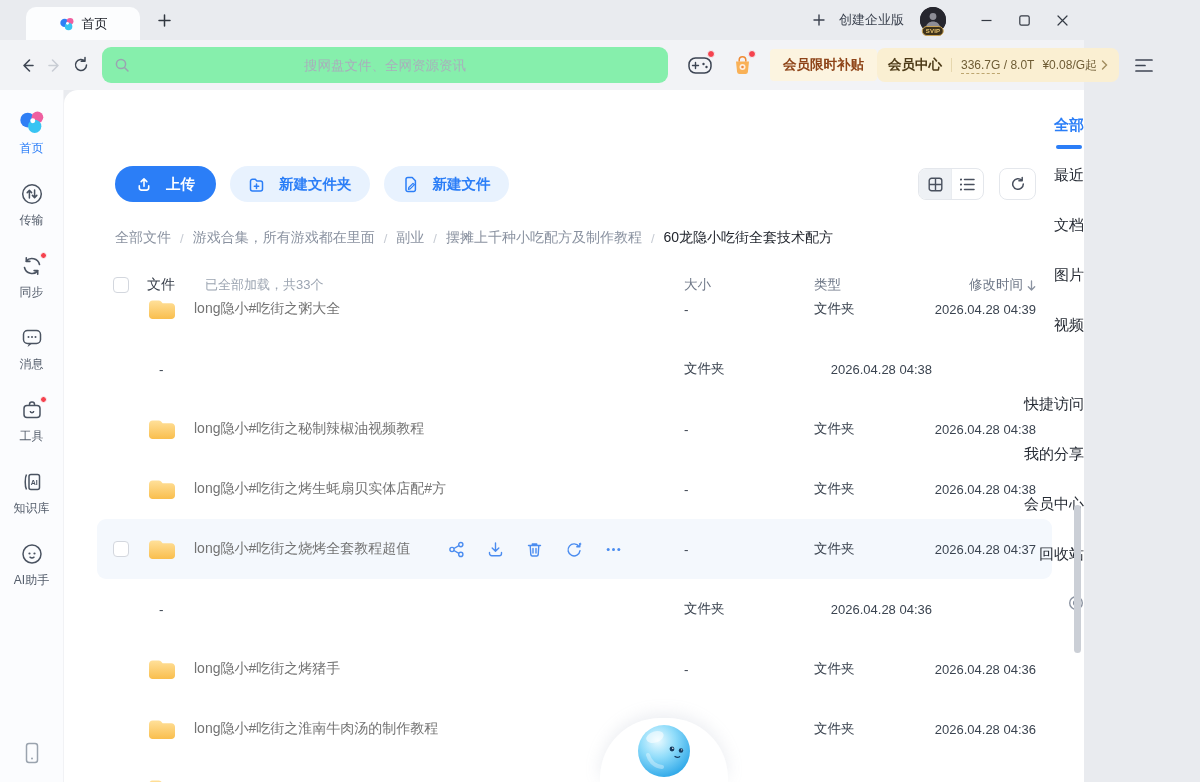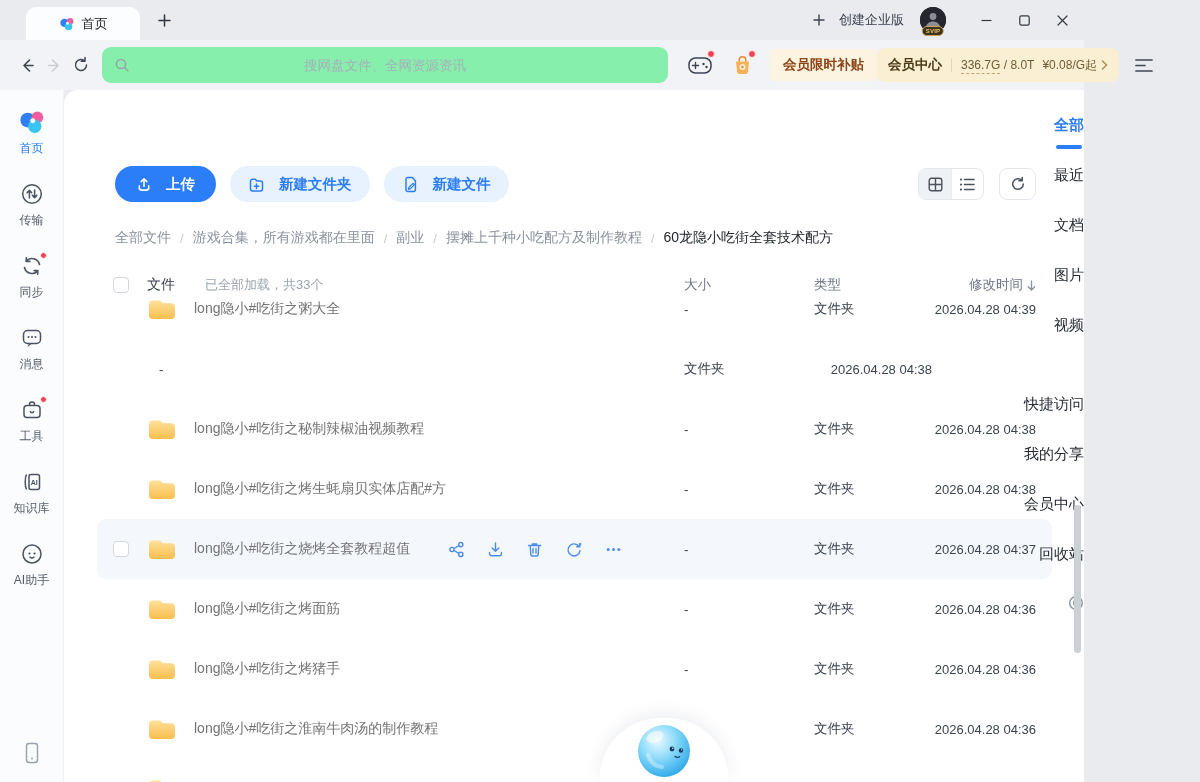--- a/index.html
+++ b/index.html
@@ -530,26 +530,20 @@
               </span>
             </span>
           </span>
           <span class="col-size">-</span>
           <span class="col-type">文件夹</span>
           <span class="col-mod">2026.04.28 04:37</span>
         </div>
 
         <div class="row">
           <span class="cb"></span>
-          <span class="name-cell">
-            <svg width="30" height="25" viewBox="0 0 30 25">
-                <use href="#folderG"></use>
-              </svg>
-            <span class="fname">long隐小#吃街之烤面筋</span>
-          </span>
           <span class="col-size">-</span>
           <span class="col-type">文件夹</span>
           <span class="col-mod">2026.04.28 04:36</span>
         </div>
 
         <div class="row">
           <span class="cb"></span>
           <span class="name-cell">
             <svg width="30" height="25" viewBox="0 0 30 25">
                 <use href="#folderG"></use>

